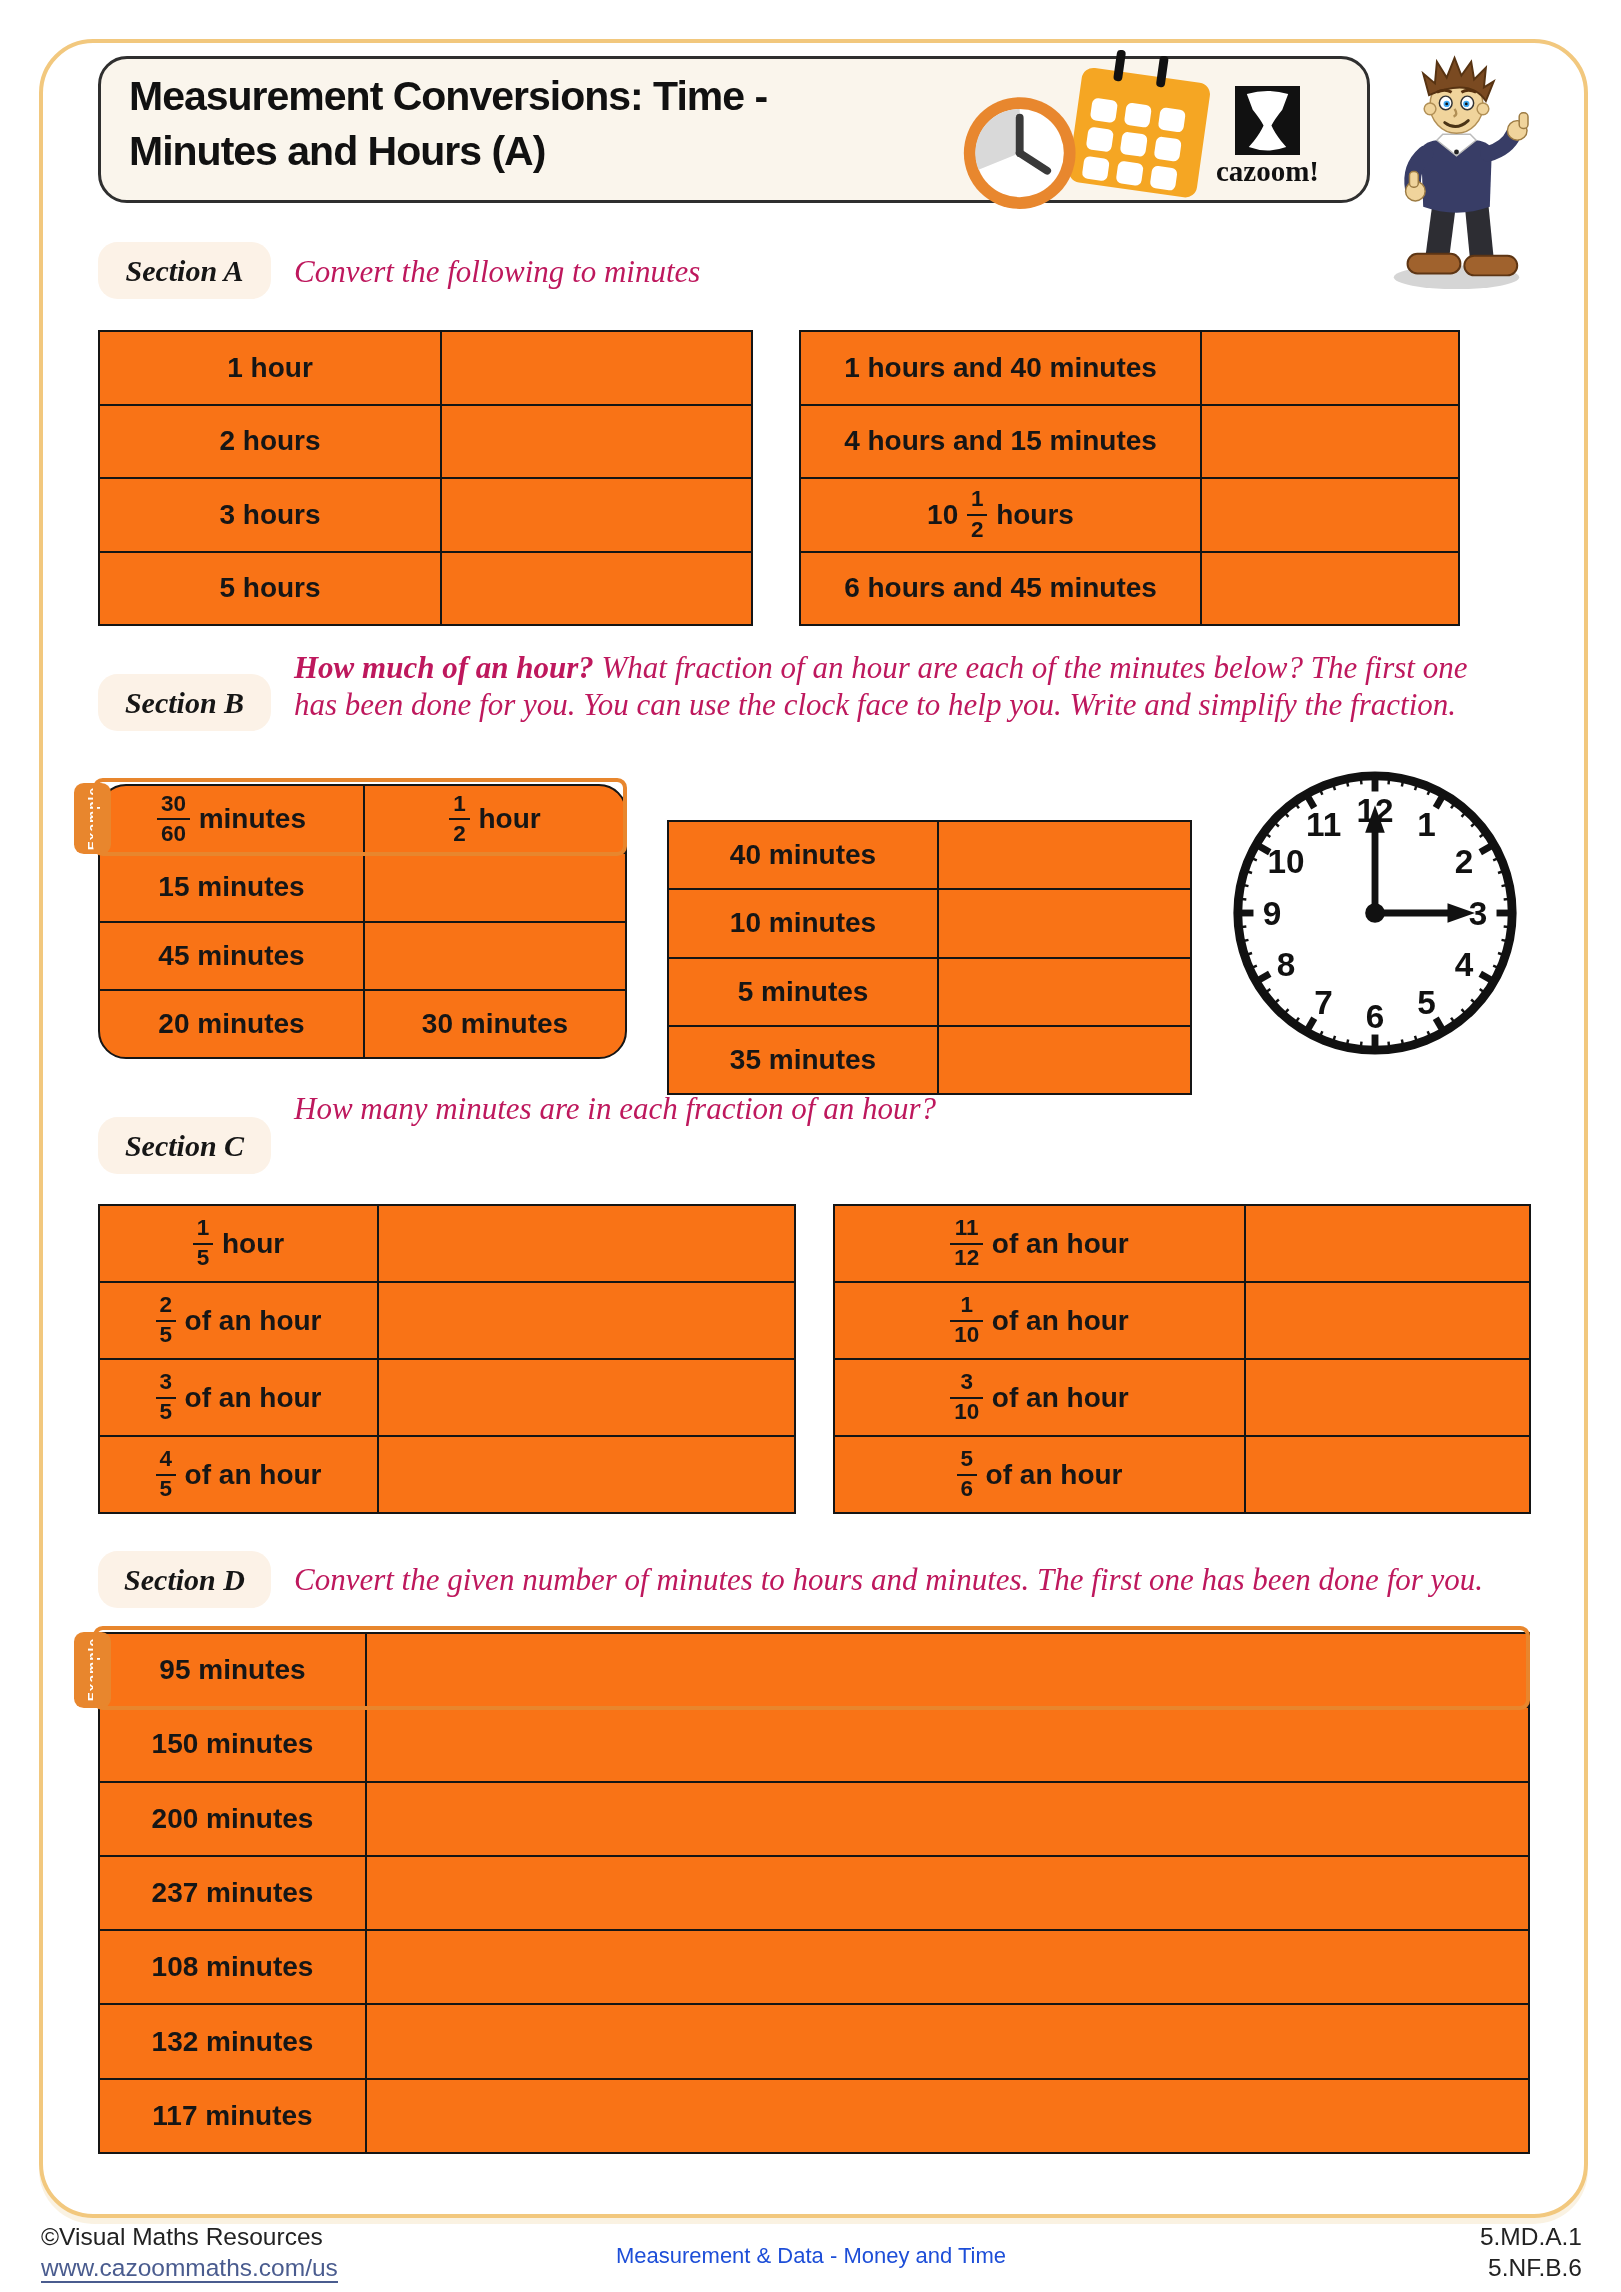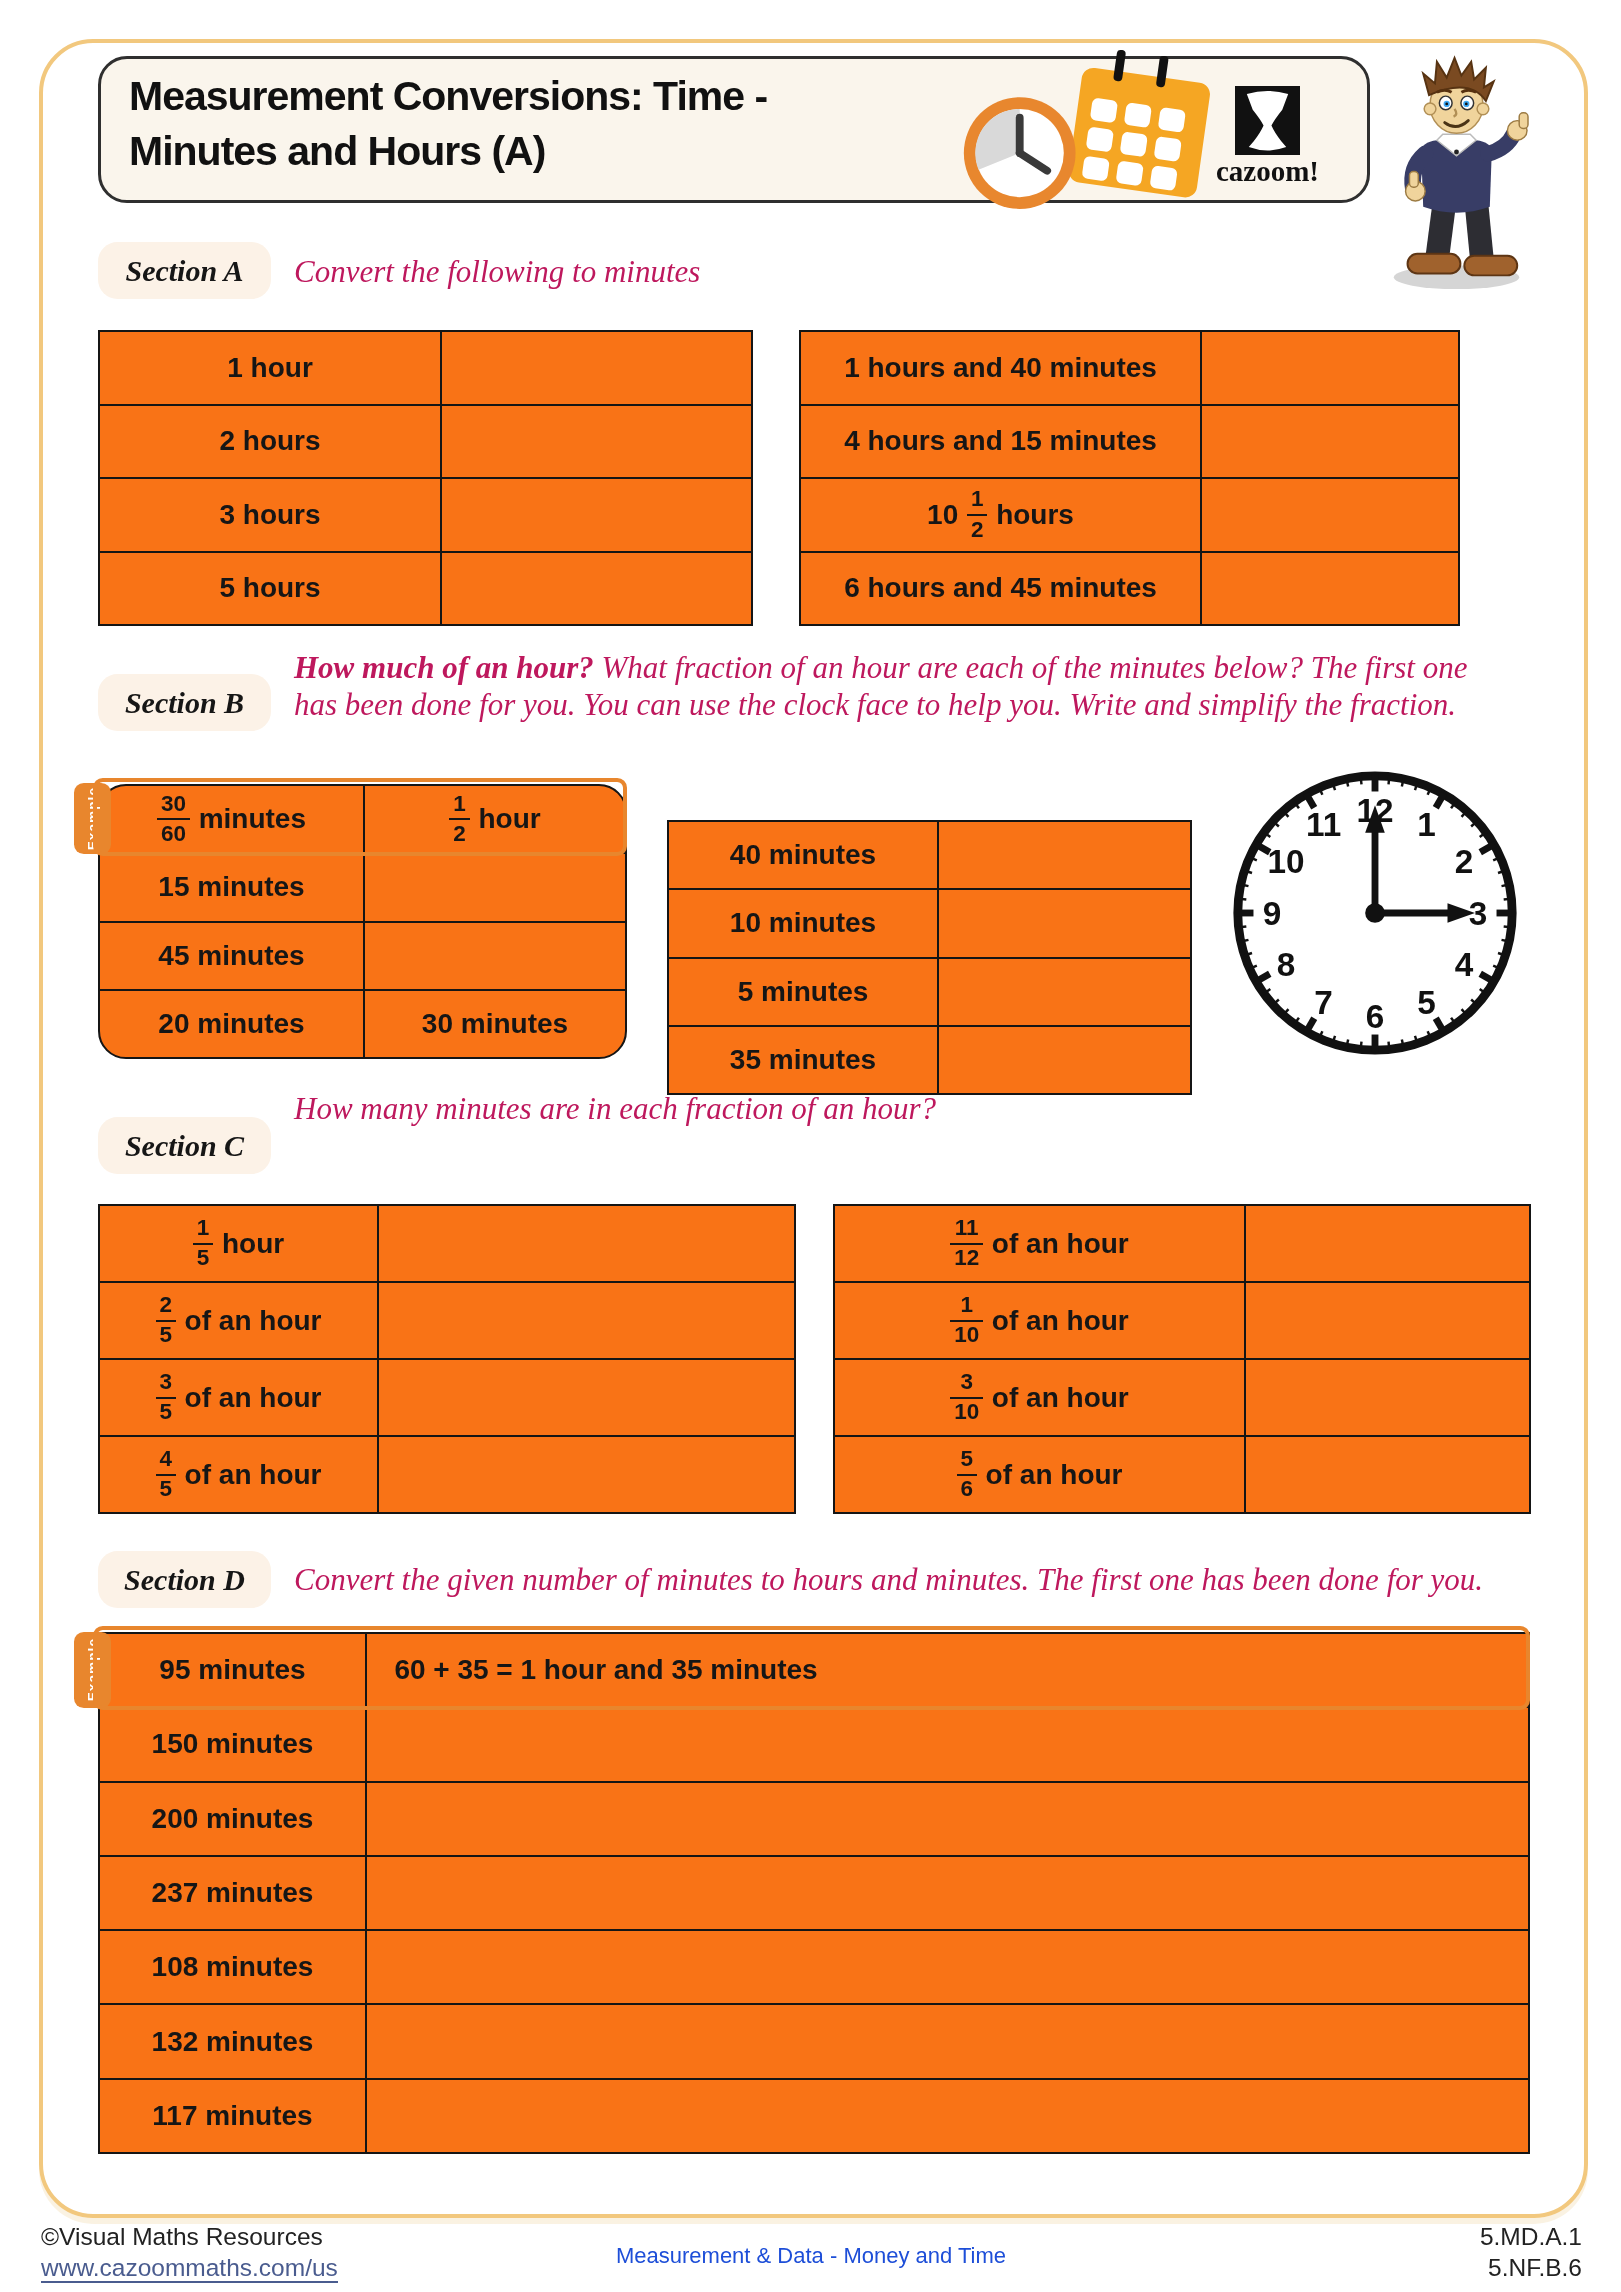--- a/index.html
+++ b/index.html
@@ -481,23 +481,20 @@
 <div class="abs sec-label" style="left:98px;top:1551px;">
   <span>Section D</span>
 </div>
 <div class="abs instr" style="left:294px;top:1561px;width:1235px;">Convert the given number of minutes to hours and minutes.  The first one has been done for you.</div>
 
 <div class="abs wtable td-main" style="left:98px;top:1632px;width:1428px;height:518px;">
     <div class="trow">
       <div class="tcell qcell">
         <span>95 minutes</span>
       </div>
-      <div class="tcell acell">
-        <span>60 + 35 = 1 hour and 35 minutes</span>
-      </div>
     </div>
     <div class="trow">
       <div class="tcell qcell">
         <span>150 minutes</span>
       </div>
       <div class="tcell acell"></div>
     </div>
     <div class="trow">
       <div class="tcell qcell">
         <span>200 minutes</span>

